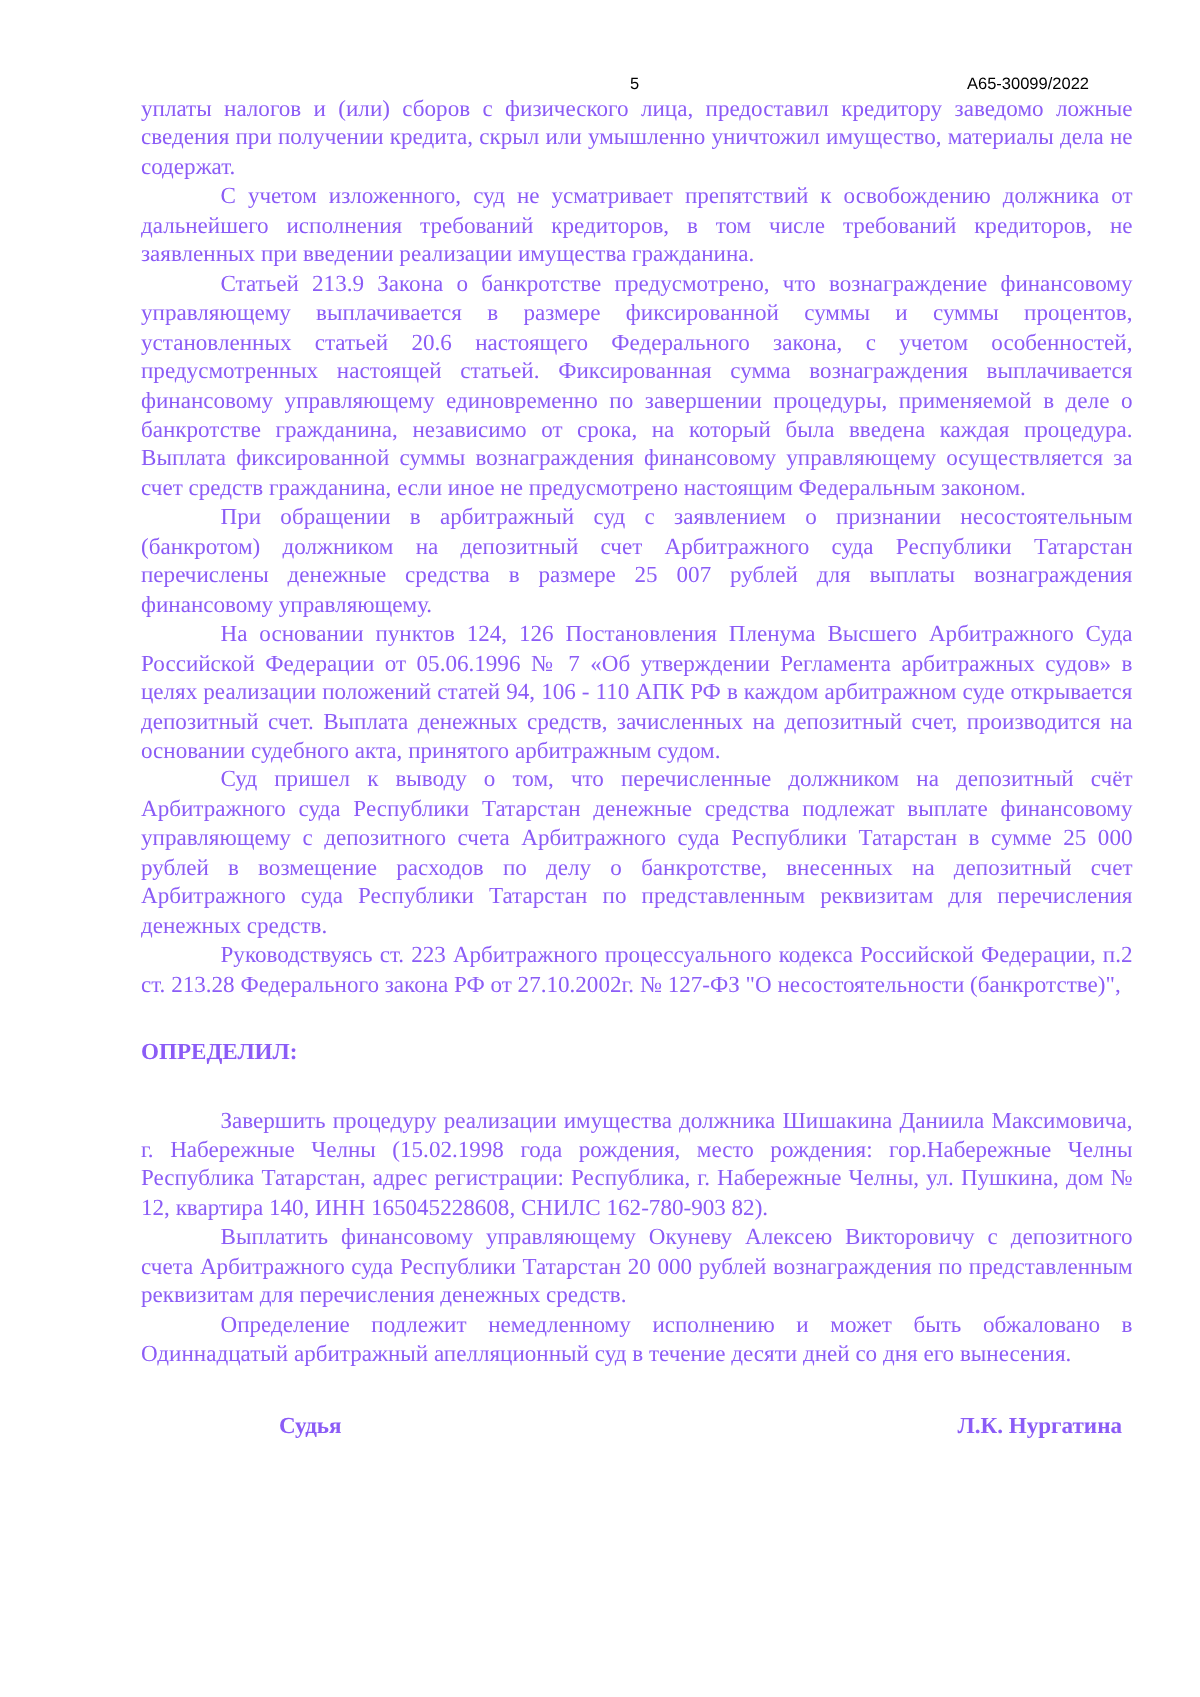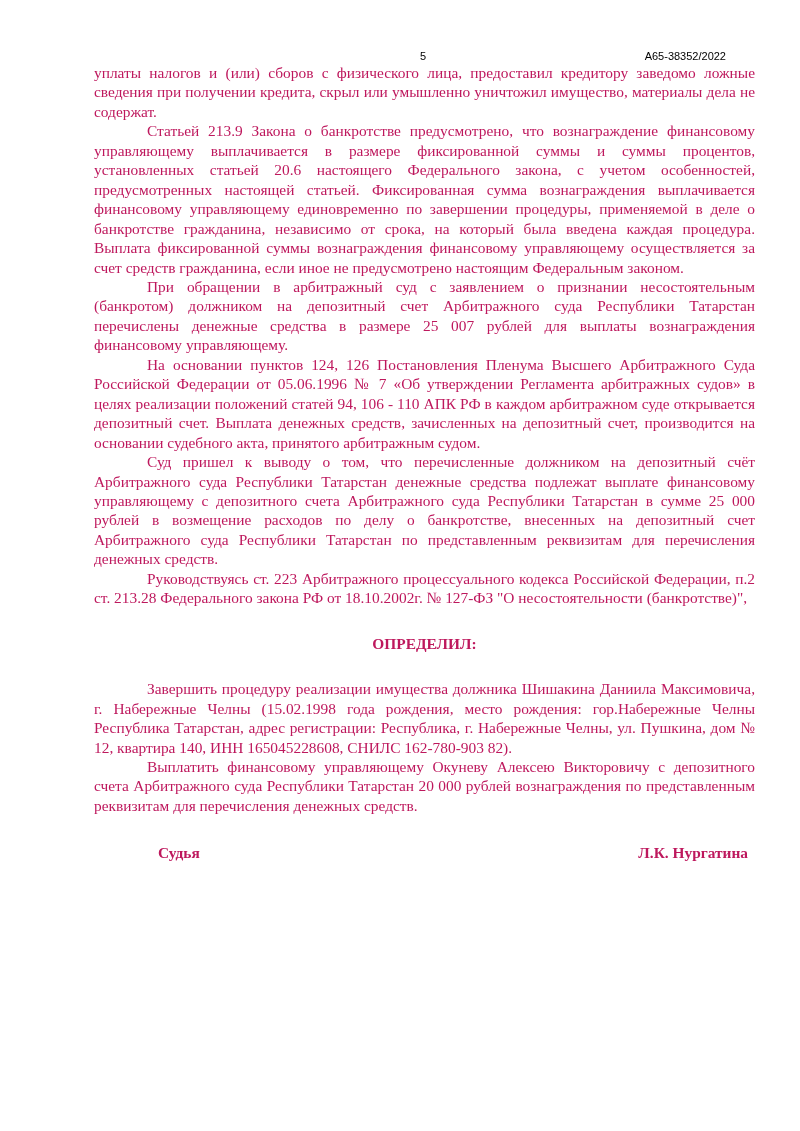--- a/index.html
+++ b/index.html
@@ -10,53 +10,55 @@
   }
   .header {
     position: absolute; top: 48px; left: 0; width: 800px; height: 16px;
     font-family: "Liberation Sans", sans-serif; font-size: 11px; line-height: 16px; color: #000;
   }
   .page-num { position: absolute; left: 420px; top: 0; }
   .case-num { position: absolute; right: 74px; top: 0; }
   .body {
     position: absolute; top: 63px; left: 94px; width: 661px;
     font-family: "Liberation Serif", serif; font-size: 15.4px; line-height: 19.45px;
-    text-align: justify; color: #be185d;
+    text-align: justify; color: #8b5cf6;
   }
   .body p { margin: 0; text-indent: 0; }
   .body p.indent { text-indent: 53px; }
   .heading {
-    margin: 26px 0 26px 0 !important; text-align: center; font-weight: bold; text-indent: 0;
+    margin: 26px 0 26px 0 !important; font-weight: bold; text-indent: 0;
   }
   .signature {
     margin-top: 28px; position: relative; height: 20px; font-weight: bold;
   }
-  .sig-role { position: absolute; left: 64px; top: 0; }
+  .sig-role { position: absolute; left: 92px; top: 0; }
   .sig-name { position: absolute; right: 7px; top: 0; }
 </style>
 </head>
 <body>
 
 <div class="page">
   <div class="header">
     <span class="page-num">5</span>
-    <span class="case-num">А65-38352/2022</span>
+    <span class="case-num">А65-30099/2022</span>
   </div>
 
   <div class="body">
     <p>уплаты налогов и (или) сборов с физического лица, предоставил кредитору заведомо ложные сведения при получении кредита, скрыл или умышленно уничтожил имущество, материалы дела не содержат.</p>
+    <p class="indent">С учетом изложенного, суд не усматривает препятствий к освобождению должника от дальнейшего исполнения требований кредиторов, в том числе требований кредиторов, не заявленных при введении реализации имущества гражданина.</p>
     <p class="indent">Статьей 213.9 Закона о банкротстве предусмотрено, что вознаграждение финансовому управляющему выплачивается в размере фиксированной суммы и суммы процентов, установленных статьей 20.6 настоящего Федерального закона, с учетом особенностей, предусмотренных настоящей статьей. Фиксированная сумма вознаграждения выплачивается финансовому управляющему единовременно по завершении процедуры, применяемой в деле о банкротстве гражданина, независимо от срока, на который была введена каждая процедура. Выплата фиксированной суммы вознаграждения финансовому управляющему осуществляется за счет средств гражданина, если иное не предусмотрено настоящим Федеральным законом.</p>
     <p class="indent">При обращении в арбитражный суд с заявлением о признании несостоятельным (банкротом) должником на депозитный счет Арбитражного суда Республики Татарстан перечислены денежные средства в размере 25 007 рублей для выплаты вознаграждения финансовому управляющему.</p>
     <p class="indent">На основании пунктов 124, 126 Постановления Пленума Высшего Арбитражного Суда Российской Федерации от 05.06.1996 № 7 «Об утверждении Регламента арбитражных судов» в целях реализации положений статей 94, 106 - 110 АПК РФ в каждом арбитражном суде открывается депозитный счет. Выплата денежных средств, зачисленных на депозитный счет, производится на основании судебного акта, принятого арбитражным судом.</p>
     <p class="indent">Суд пришел к выводу о том, что перечисленные должником на депозитный счёт Арбитражного суда Республики Татарстан денежные средства подлежат выплате финансовому управляющему с депозитного счета Арбитражного суда Республики Татарстан в сумме 25 000 рублей в возмещение расходов по делу о банкротстве, внесенных на депозитный счет Арбитражного суда Республики Татарстан по представленным реквизитам для перечисления денежных средств.</p>
-    <p class="indent">Руководствуясь ст. 223 Арбитражного процессуального кодекса Российской Федерации, п.2 ст. 213.28 Федерального закона РФ от 18.10.2002г. № 127-ФЗ "О несостоятельности (банкротстве)",</p>
+    <p class="indent">Руководствуясь ст. 223 Арбитражного процессуального кодекса Российской Федерации, п.2 ст. 213.28 Федерального закона РФ от 27.10.2002г. № 127-ФЗ "О несостоятельности (банкротстве)",</p>
 
     <p class="heading">ОПРЕДЕЛИЛ:</p>
 
     <p class="indent">Завершить процедуру реализации имущества должника Шишакина Даниила Максимовича, г. Набережные Челны (15.02.1998 года рождения, место рождения: гор.Набережные Челны Республика Татарстан, адрес регистрации: Республика, г. Набережные Челны, ул. Пушкина, дом № 12, квартира 140, ИНН 165045228608, СНИЛС 162-780-903 82).</p>
     <p class="indent">Выплатить финансовому управляющему Окуневу Алексею Викторовичу с депозитного счета Арбитражного суда Республики Татарстан 20 000 рублей вознаграждения по представленным реквизитам для перечисления денежных средств.</p>
+    <p class="indent">Определение подлежит немедленному исполнению и может быть обжаловано в Одиннадцатый арбитражный апелляционный суд в течение десяти дней со дня его вынесения.</p>
 
     <div class="signature">
       <span class="sig-role">Судья</span>
       <span class="sig-name">Л.К. Нургатина</span>
     </div>
   </div>
 </div>
 
 </body></html>

